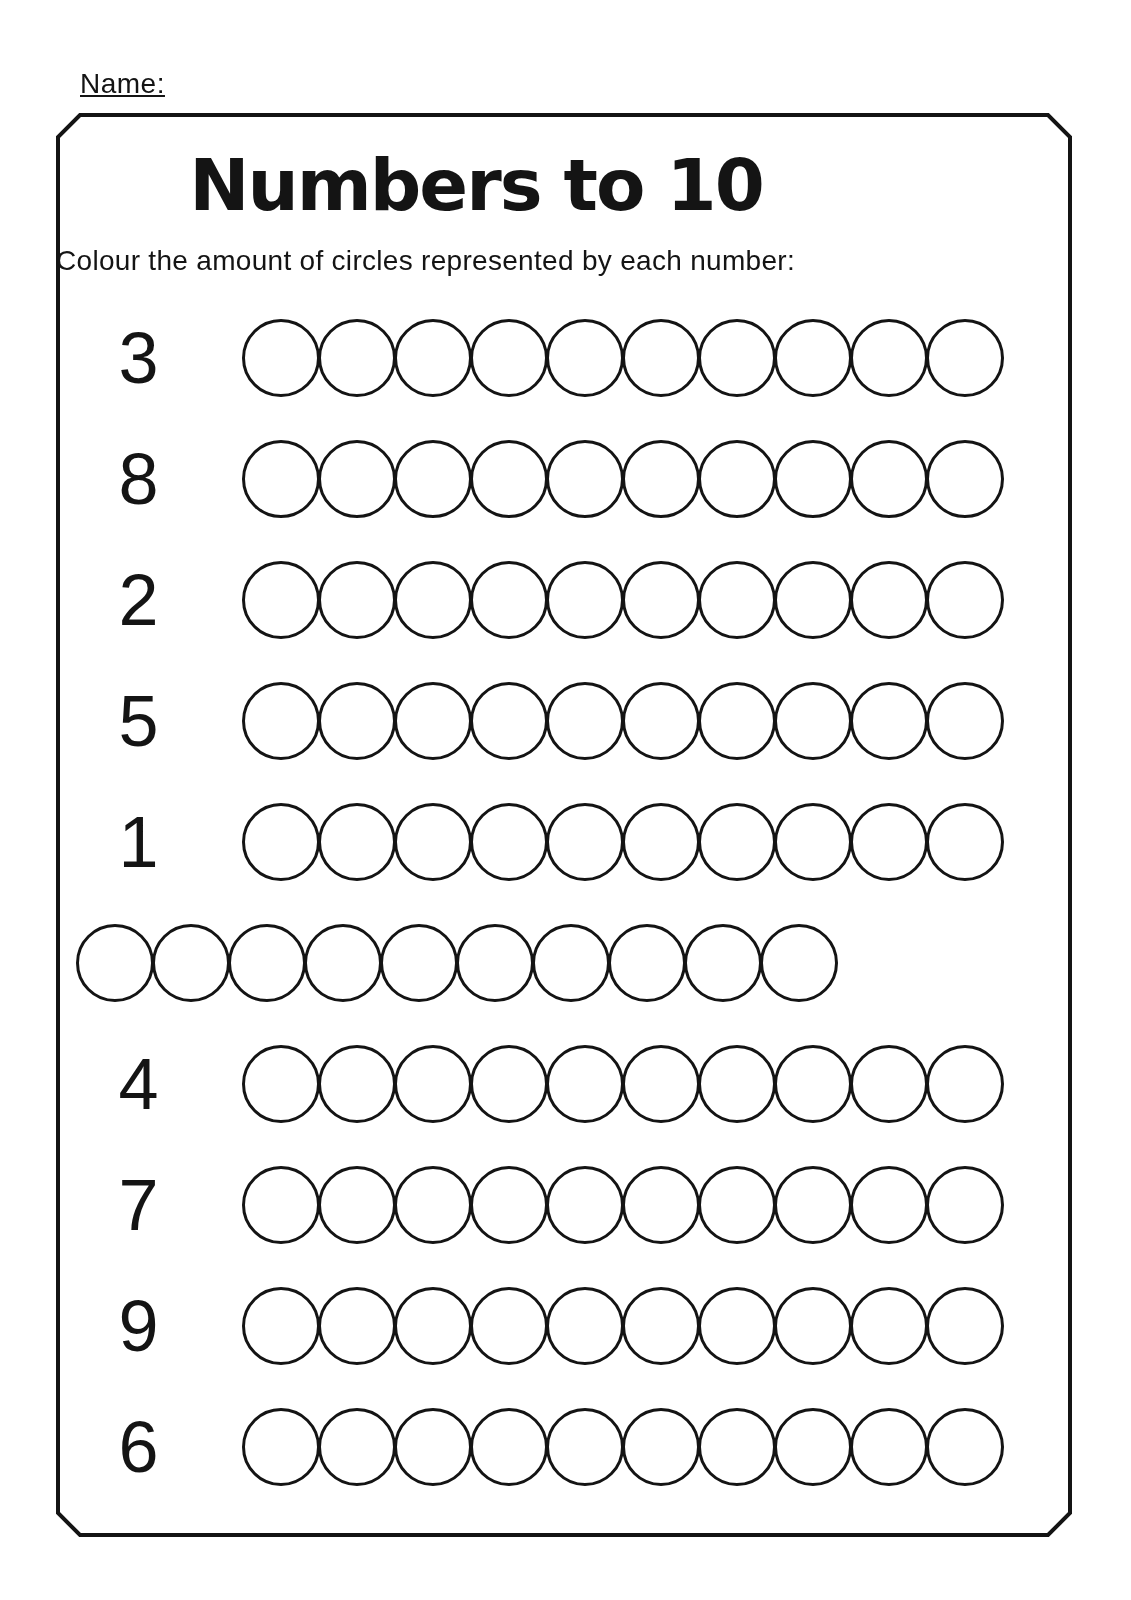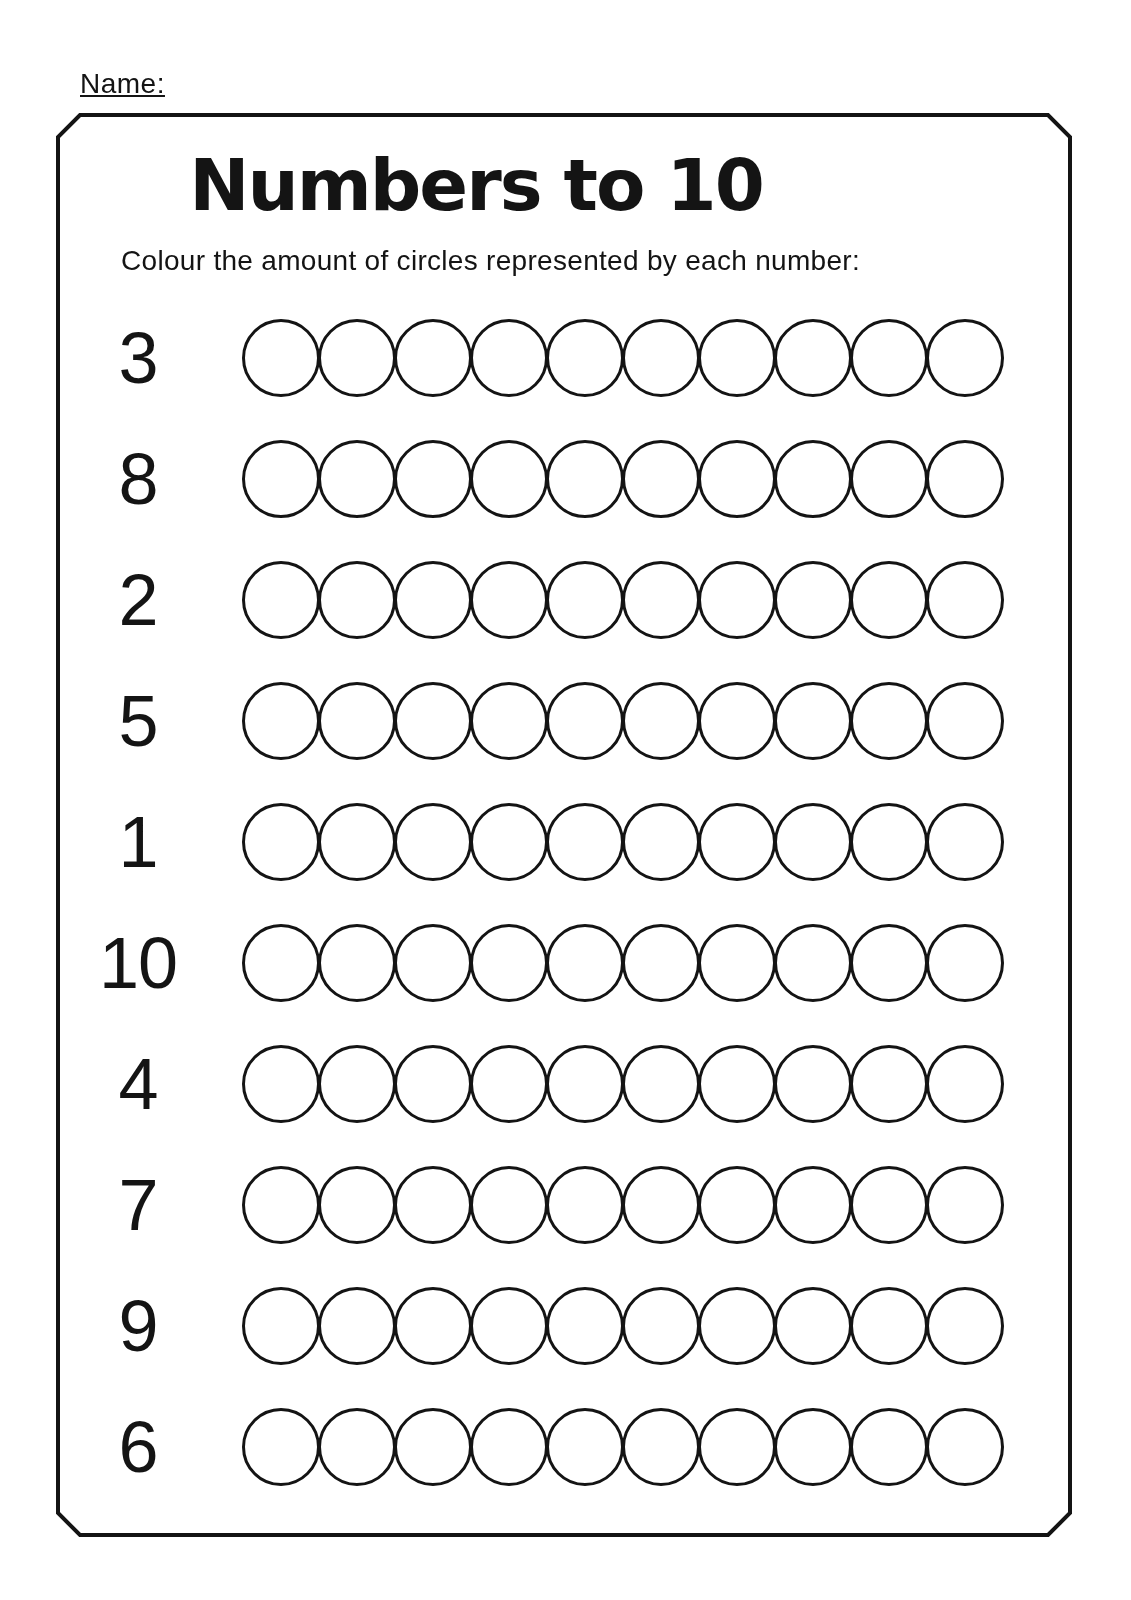--- a/index.html
+++ b/index.html
@@ -24,21 +24,21 @@
   .title{
     position:absolute;left:56px;top:148px;width:840px;
     text-align:center;
     font-family:"DejaVu Sans",sans-serif;
     font-weight:800;font-size:72px;line-height:1.05;letter-spacing:-2px;
     color:var(--ink);
   }
 
   .instruction{
     position:absolute;left:56px;top:245px;width:804px;
-    text-align:right;
+    text-align:left;
     font-size:28px;font-weight:400;letter-spacing:0.3px;
     color:var(--ink);
   }
 
   .rows{
     position:absolute;left:55px;top:319px;width:1016px;
     display:flex;flex-direction:column;gap:43px;
   }
   .row{
     display:flex;align-items:center;height:78px;
@@ -149,21 +149,20 @@
           <div class="circle"></div>
           <div class="circle"></div>
           <div class="circle"></div>
           <div class="circle"></div>
           <div class="circle"></div>
           <div class="circle"></div>
         </div>
     </div>
 
     <div class="row">
-      <div class="row-number">10</div>
       <div class="circles">
           <div class="circle"></div>
           <div class="circle"></div>
           <div class="circle"></div>
           <div class="circle"></div>
           <div class="circle"></div>
           <div class="circle"></div>
           <div class="circle"></div>
           <div class="circle"></div>
           <div class="circle"></div>

